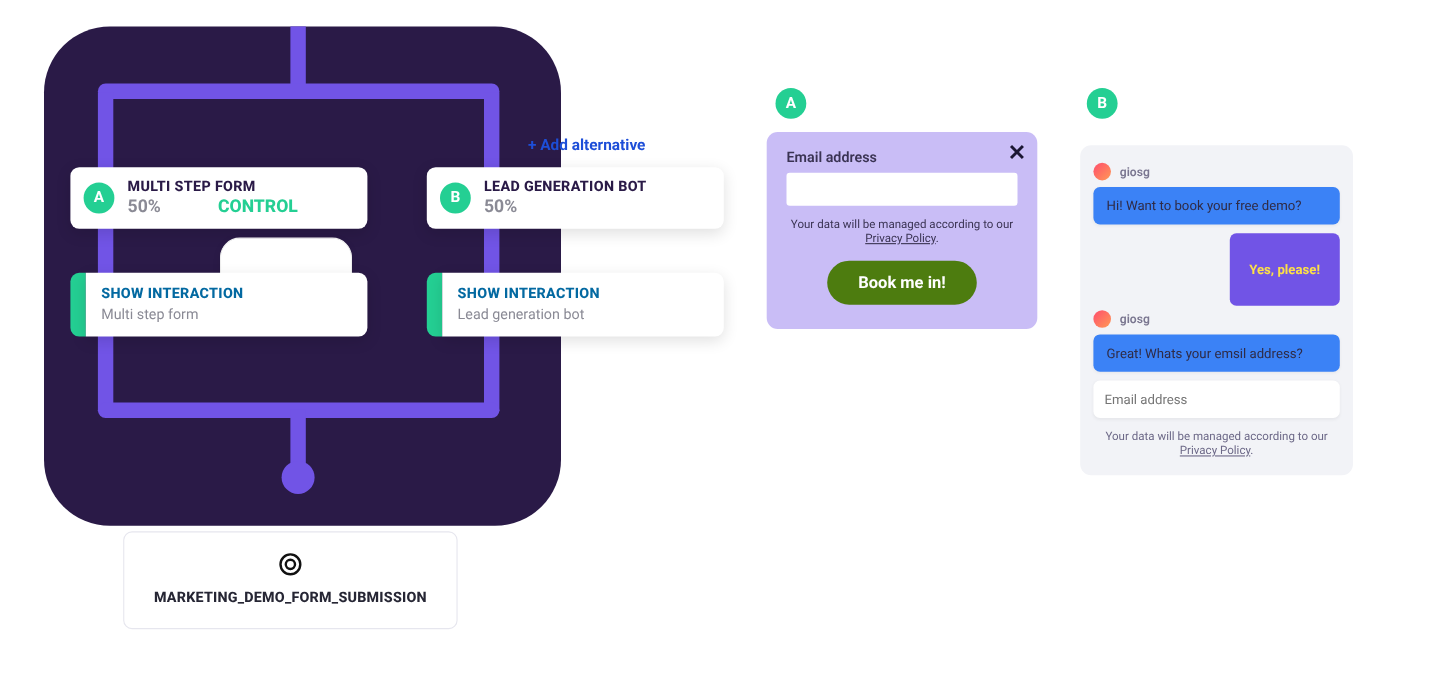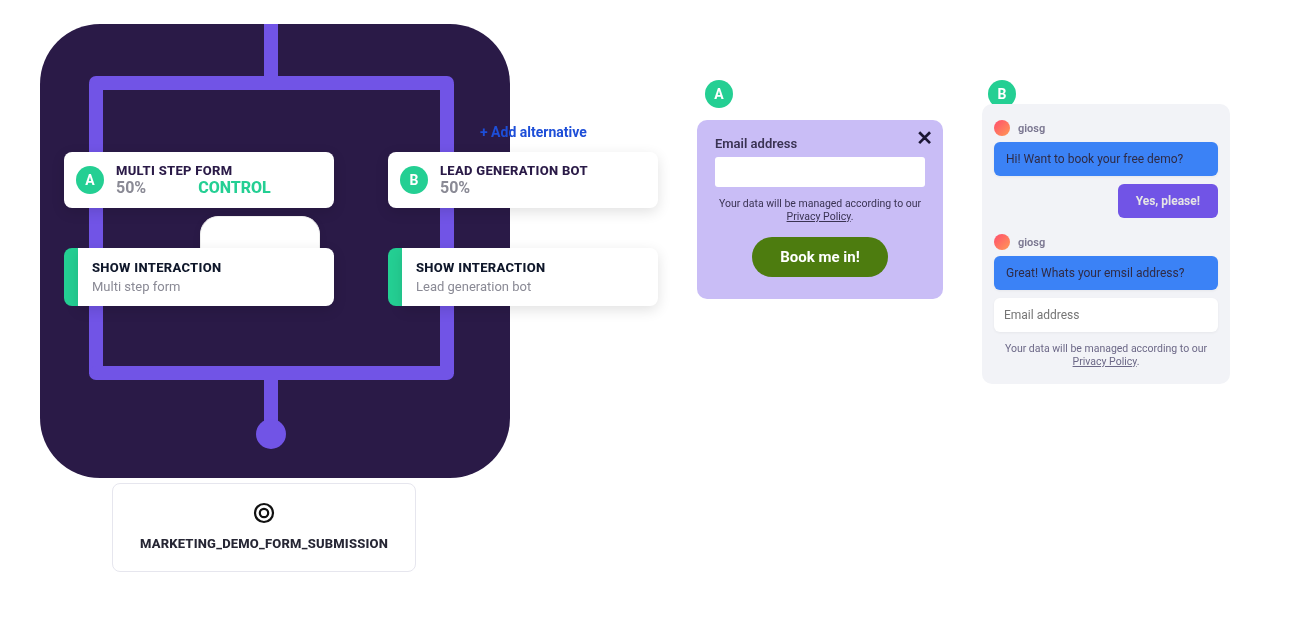--- a/index.html
+++ b/index.html
@@ -47,21 +47,21 @@
 
 
 .showcard-wrap { position:absolute; display:flex; }
 .showcard-wrap.a { left:64px; top:248px; }
 .showcard-wrap.b { left:388px; top:248px; }
 .showcard-accent { width:14px; background:#24cf93; border-radius:8px 0 0 8px; }
 .showcard {
   width:256px; background:#fff; border-radius:0 8px 8px 0; padding:12px 14px;
   box-shadow:0 4px 14px rgba(0,0,0,.12);
 }
-.showcard .label { font-weight:800; font-size:13px; color:#0f172a; letter-spacing:.3px; margin-bottom:4px; }
+.showcard .label { font-weight:800; font-size:13px; color:#0369a1; letter-spacing:.3px; margin-bottom:4px; }
 .showcard .val { font-size:13px; color:#8a8a95; }
 
 
 .goalcard {
   position:absolute; left:112px; top:483px; width:304px; background:#fff;
   border:1px solid #e6e6ee; border-radius:8px; text-align:center; padding:18px 10px 20px;
 }
 .goalcard .target-icon { display:inline-block; margin-bottom:8px; }
 .goalcard .goal-label { font-weight:800; font-size:13px; color:#262634; letter-spacing:.2px; }
 
@@ -85,33 +85,33 @@
 .modalA input { width:100%; height:30px; border:none; border-radius:3px; background:#fff; padding:0 8px; font-size:13px; }
 .modalA .policy { font-size:10.5px; text-align:center; margin:10px 0 14px; color:#3a3353; }
 .modalA .policy .pp { text-decoration:underline; }
 .modalA .cta {
   display:block; margin:0 auto; background:#4d7c0f; color:#fff; border:none;
   border-radius:999px; padding:11px 28px; font-size:15px; font-weight:700; cursor:pointer;
 }
 
 
 .chatB {
-  position:absolute; left:982px; top:104px; width:248px; background:#f2f3f7;
+  position:absolute; left:982px; top:132px; width:248px; background:#f2f3f7;
   border-radius:10px; padding:12px 12px 16px; color:#2f2b46;
 }
 .chatB .row { display:flex; align-items:center; gap:8px; margin:4px 0 6px; }
 .chatB .avatar { width:16px; height:16px; border-radius:50%; background:linear-gradient(135deg,#ff4d6d,#ff9a56); flex-shrink:0; }
 .chatB .who { font-size:11px; color:#7a7690; font-weight:600; }
 .chatB .bubble {
   background:#3b82f6; border-radius:6px; padding:10px 12px; font-size:12px; color:#2f2b46;
   box-shadow:0 1px 3px rgba(0,0,0,.05); margin-bottom:8px;
 }
 .chatB .reply {
-  background:#7154e6; color:#e5e5e5; border:none; border-radius:6px; padding:10px 18px;
-  font-size:12px; font-weight:700; float:right; margin-bottom:12px; cursor:pointer;
+  background:#7154e6; color:#fde047; border:none; border-radius:6px; padding:26px 18px;
+  font-size:12px; font-weight:700; float:right; cursor:pointer;
 }
 .chatB .clearfix::after { content:""; display:block; clear:both; }
 .chatB input {
   width:100%; height:34px; border:none; border-radius:6px; background:#fff; padding:0 10px;
   font-size:12px; color:#2f2b46; box-shadow:0 1px 3px rgba(0,0,0,.05);
 }
 .chatB .policy { font-size:10.5px; text-align:center; margin-top:10px; color:#6c6887; }
 .chatB .policy .pp { text-decoration:underline; }
 </style>
 </head>

